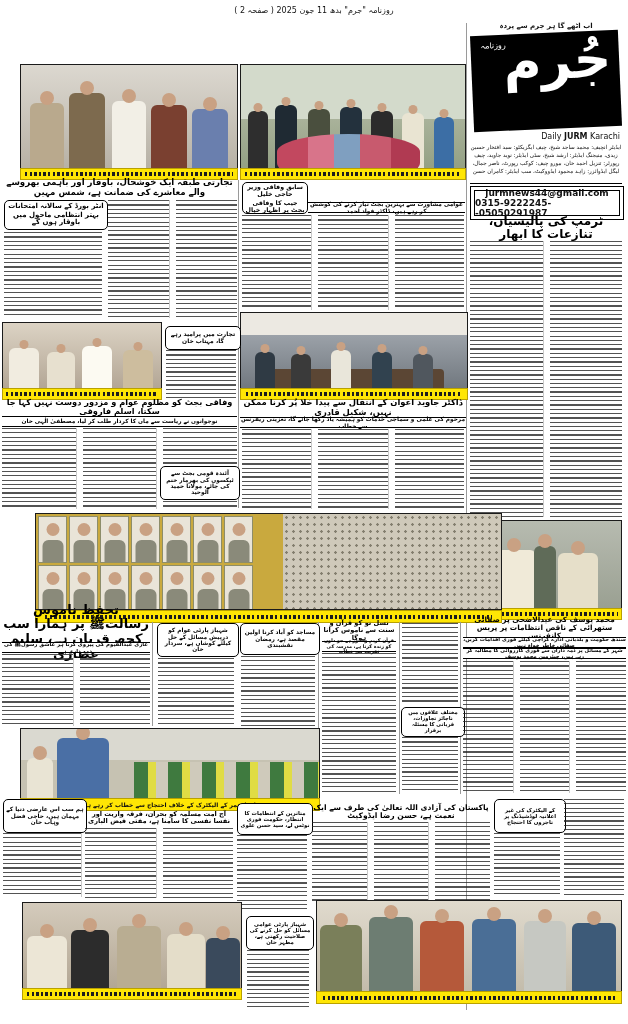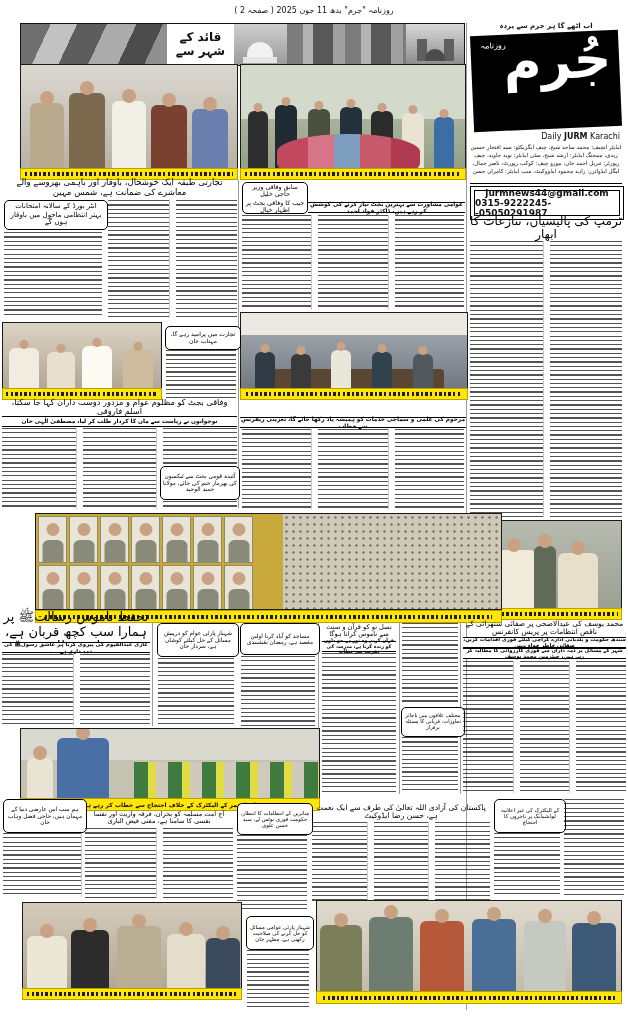--- a/index.html
+++ b/index.html
@@ -1,20 +1,20 @@
 <!DOCTYPE html>
 <html lang="ur"><head>
 <meta charset="utf-8">
 <style>
   html,body{margin:0;padding:0;background:#e9e9e9;}
   .page{position:relative;width:628px;height:1024px;margin:0 auto;background:#fff;
         font-family:"DejaVu Sans",sans-serif;color:#111;overflow:hidden;}
   .abs{position:absolute;}
   
-  .hl{position:absolute;font-weight:normal;direction:rtl;text-align:center;line-height:1.12;
+  .hl{position:absolute;font-weight:bold;direction:rtl;text-align:center;line-height:1.12;
       display:flex;align-items:center;justify-content:center;color:#000;}
   .hl .stack{display:flex;flex-direction:column;gap:1px;width:100%;}
   .box{border:1.2px solid #000;border-radius:5px;padding:1px 2px;background:#fff;}
   .sub{border-top:1px solid #000;border-bottom:1px solid #000;font-weight:bold;background:#fff;}
   
   .cols{position:absolute;display:flex;gap:6px;direction:rtl;}
   .col{flex:1;background:repeating-linear-gradient(180deg, rgba(35,35,35,.78) 0 1.2px, transparent 1.2px 4.3px);}
   .col+.col{border-right:1px solid #c9c9c9;}
   
   .ph{position:absolute;border:1px solid #1b1b1b;overflow:hidden;}
@@ -40,37 +40,20 @@
   .mug::after{content:"";position:absolute;left:50%;bottom:0;transform:translateX(-50%);
       width:21px;height:22px;border-radius:6px 6px 0 0;background:#8a8a7a;}
 </style>
 </head>
 <body>
 
 <div class="page">
 
   <div class="abs" style="left:0;top:6px;width:628px;text-align:center;font-size:8px;direction:rtl;">روزنامہ "جرم"   بدھ   11   جون   2025   ( صفحہ 2 )</div>
 
-  <div class="abs" style="left:20px;top:23px;width:443px;height:41px;border:1px solid #111;display:flex;overflow:hidden;">
-    <div style="width:33%;height:100%;background:linear-gradient(115deg,#6f6f6f 0 18%,#c2c2c2 18% 34%,#5d5d5d 34% 52%,#ababab 52% 70%,#4c4c4c 70% 86%,#8f8f8f 86%);"></div>
-    <div style="width:15%;height:100%;background:#fff;display:flex;flex-direction:column;align-items:center;justify-content:center;font-weight:bold;font-size:12px;direction:rtl;line-height:1.1;">
-      <span>قائد کے</span>
-      <span>شہر سے</span>
-    </div>
-    <div style="width:12%;height:100%;background:linear-gradient(#cfcfcf,#9a9a9a);position:relative;">
-      <span style="position:absolute;left:50%;bottom:8px;transform:translateX(-50%);width:26px;height:15px;background:#f2f2f2;border-radius:13px 13px 0 0;"></span>
-      <span style="position:absolute;left:50%;bottom:2px;transform:translateX(-50%);width:34px;height:6px;background:#e4e4e4;"></span>
-    </div>
-    <div style="flex:1;height:100%;background:repeating-linear-gradient(90deg,#7c7c7c 0 16px,#b3b3b3 16px 26px,#585858 26px 46px,#a0a0a0 46px 58px);"></div>
-    <div style="width:13%;height:100%;background:linear-gradient(#d8d8d8,#8c8c8c);position:relative;">
-      <span style="position:absolute;left:18%;bottom:4px;width:10px;height:22px;background:#5f5f5f;"></span>
-      <span style="position:absolute;right:18%;bottom:4px;width:10px;height:22px;background:#5f5f5f;"></span>
-      <span style="position:absolute;left:50%;bottom:4px;transform:translateX(-50%);width:20px;height:12px;background:#4c4c4c;border-radius:10px 10px 0 0;"></span>
-    </div>
-  </div>
 
   <div class="vr" style="left:466px;top:23px;height:987px;"></div>
   <div class="abs" style="left:470px;top:22px;width:152px;text-align:center;font-size:7px;font-weight:bold;direction:rtl;">اب اٹھے گا ہر جرم سے پردہ</div>
   <div class="logobox" style="left:472px;top:33px;width:148px;height:96px;">
     <span class="tiny">روزنامہ</span>
     <span class="big">جُرم</span>
   </div>
   <div class="abs" style="left:470px;top:132px;width:150px;text-align:right;font-size:8px;">
     <span>Daily </span><b>JURM</b><span> Karachi</span>
   </div>
@@ -150,40 +133,41 @@
     <span style="position:absolute;left:10%;bottom:0;width:80%;height:26%;background:#5b4634;border-radius:4px 4px 0 0;"></span>
     <i class="pp" style="left:6%;width:20px;height:36px;background:#2f3a44;"></i>
     <i class="pp" style="left:22%;width:20px;height:34px;background:#3a3a3a;"></i>
     <i class="pp" style="left:40%;width:20px;height:38px;background:#e9e6da;"></i>
     <i class="pp" style="left:58%;width:20px;height:36px;background:#31424f;"></i>
     <i class="pp" style="left:76%;width:20px;height:34px;background:#50575e;"></i>
   </div>
   <div class="cap" style="left:240px;top:388px;width:226px;height:10px;">
       <span class="scr"></span>
     </div>
+  <div class="hl" style="left:240px;top:400px;width:226px;height:15px;font-size:8.4px;">ڈاکٹر جاوید اعوان کے انتقال سے پیدا خلا پُر کرنا ممکن نہیں، شکیل قادری</div>
   <div class="hl sub" style="left:240px;top:417px;width:226px;height:9px;font-size:5.8px;">مرحوم کی علمی و سماجی خدمات کو ہمیشہ یاد رکھا جائے گا، تعزیتی ریفرنس سے خطاب</div>
   <div class="cols" style="left:242px;top:429px;width:222px;height:80px;">
     <div class="col"></div>
     <div class="col"></div>
     <div class="col"></div>
   </div>
 
   <div class="ph" style="left:2px;top:322px;width:158px;height:65px;background:linear-gradient(#dcd3c4,#b3a695);">
     <i class="pp" style="left:4%;width:30px;height:40px;background:#f1ece0;"></i>
     <i class="pp" style="left:28%;width:28px;height:36px;background:#e7e0cf;"></i>
     <i class="pp" style="left:50%;width:30px;height:42px;background:#fcfaf2;"></i>
     <i class="pp" style="left:76%;width:30px;height:38px;background:#cdbd9e;"></i>
   </div>
   <div class="cap" style="left:2px;top:388px;width:158px;height:10px;">
       <span class="scr"></span>
     </div>
   <div class="hl box" style="left:165px;top:326px;width:70px;height:20px;font-size:6px;">تجارت میں پرامید رہے گا، مہتاب خان</div>
   <div class="col abs" style="left:166px;top:350px;width:70px;height:48px;"></div>
 
-  <div class="hl" style="left:2px;top:400px;width:235px;height:14px;font-size:8.2px;">وفاقی بجٹ کو مظلوم عوام و مزدور دوست داران کہا جا سکتا، اسلم فاروقی</div>
+  <div class="hl" style="left:2px;top:400px;width:235px;height:14px;font-size:8.2px;">وفاقی بجٹ کو مظلوم عوام و مزدور دوست نہیں کہا جا سکتا، اسلم فاروقی</div>
   <div class="hl sub" style="left:2px;top:416px;width:235px;height:9px;font-size:5.8px;">نوجوانوں نے ریاست سے ماں کا کردار طلب کر لیا، مصطفیٰ الٰہی خان</div>
   <div class="cols" style="left:2px;top:428px;width:235px;height:81px;">
     <div class="col"></div>
     <div class="col"></div>
     <div class="col"></div>
   </div>
   <div class="hl box" style="left:160px;top:466px;width:74px;height:30px;font-size:5.8px;">آئندہ قومی بجٹ سے ٹیکسوں کی بھرمار ختم کی جائے، مولانا حمید الوحید</div>
 
   <div class="ph" style="left:35px;top:513px;width:465px;height:95px;background:#c9a93e;">
     <div style="position:absolute;left:2px;top:2px;width:242px;height:91px;display:flex;flex-wrap:wrap;gap:2px;">

